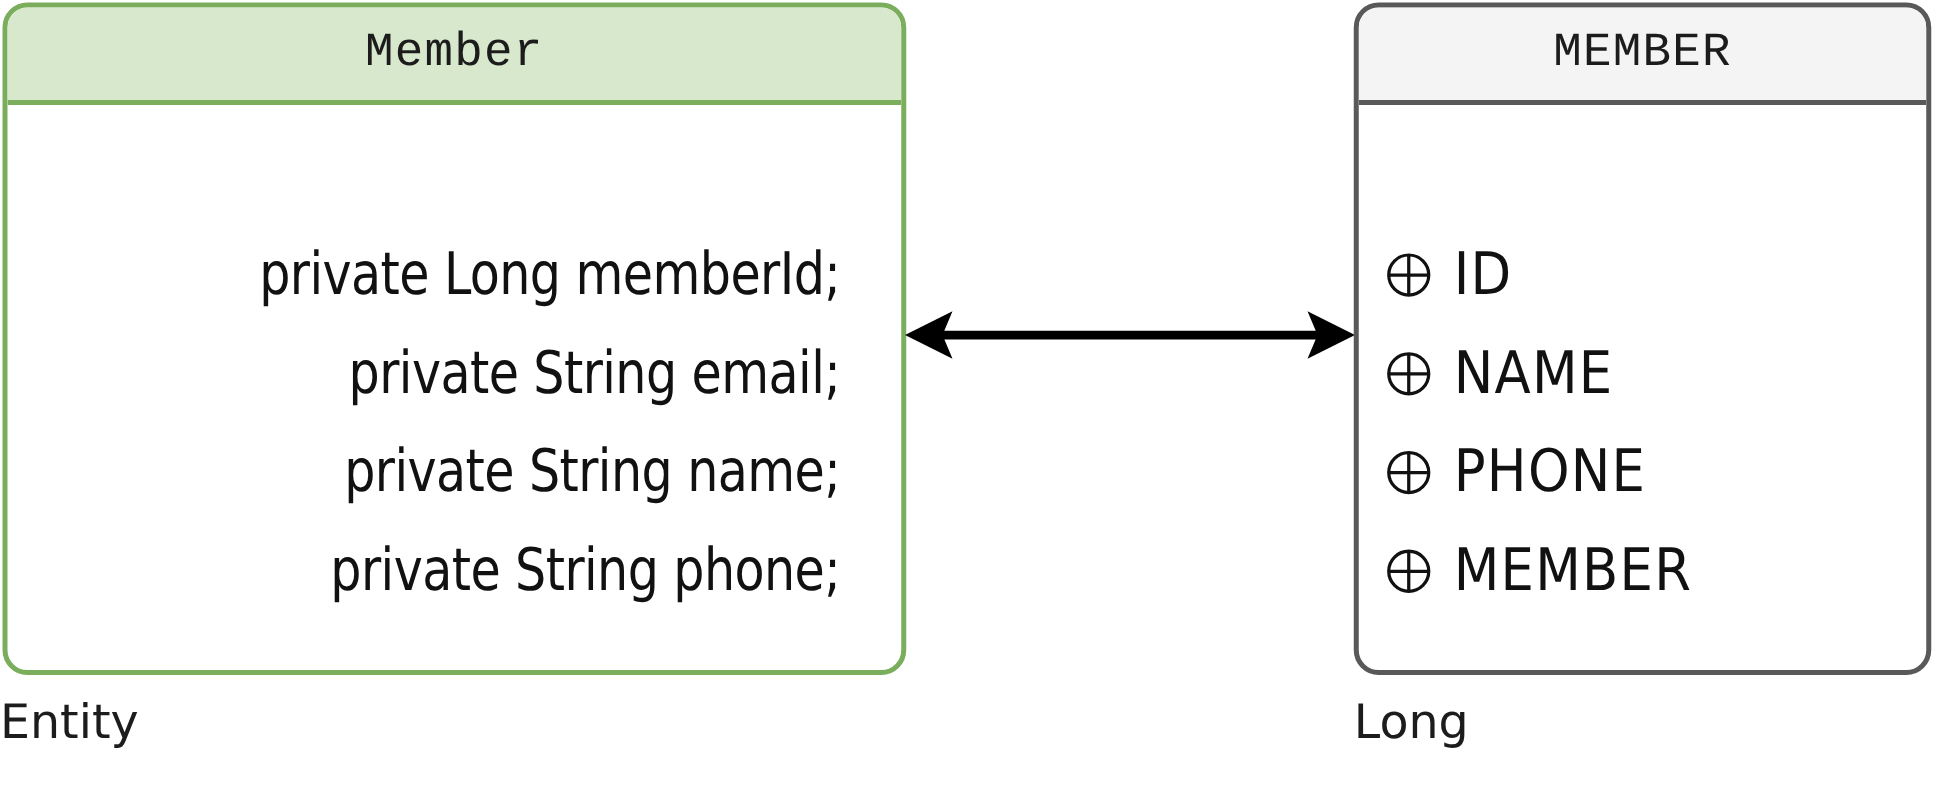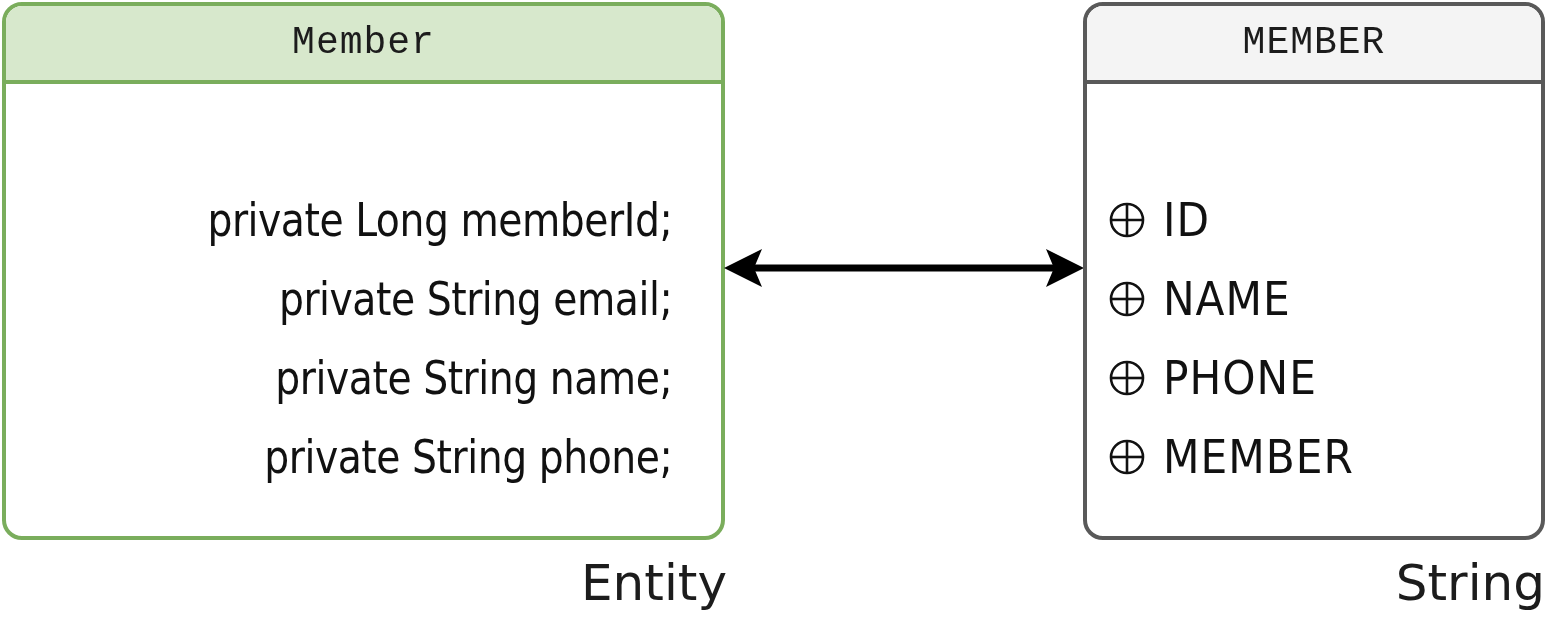--- a/index.html
+++ b/index.html
@@ -123,24 +123,24 @@
     left: 720px;
     top: 238px;
     width: 368px;
     height: 60px;
   }
 
   
   .caption {
     position: absolute;
     font-family: "DejaVu Sans", sans-serif;
-    font-size: 50px;
+    font-size: 38px;
     line-height: 1;
     color: #1c1c1c;
-    text-align: right;
+    text-align: left;
     white-space: nowrap;
   }
   #caption-entity {
     left: 0px;
     top: 558px;
     width: 727px;
   }
   #caption-table {
     left: 1083px;
     top: 558px;
@@ -209,15 +209,15 @@
           <line x1="20" y1="4" x2="20" y2="36" stroke="#111111" stroke-width="2.6"></line>
           <line x1="4" y1="20" x2="36" y2="20" stroke="#111111" stroke-width="2.6"></line>
         </svg>
         <span class="col-label">MEMBER</span>
       </div>
 
     </div>
   </div>
 
   <div class="caption" id="caption-entity">Entity</div>
-  <div class="caption" id="caption-table">String</div>
+  <div class="caption" id="caption-table">Long</div>
 
 </div>
 
 </body></html>

